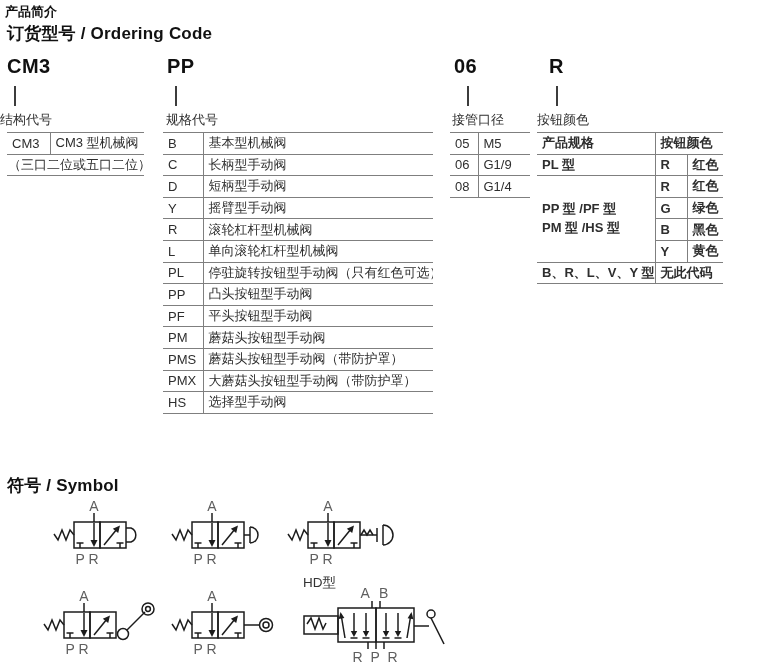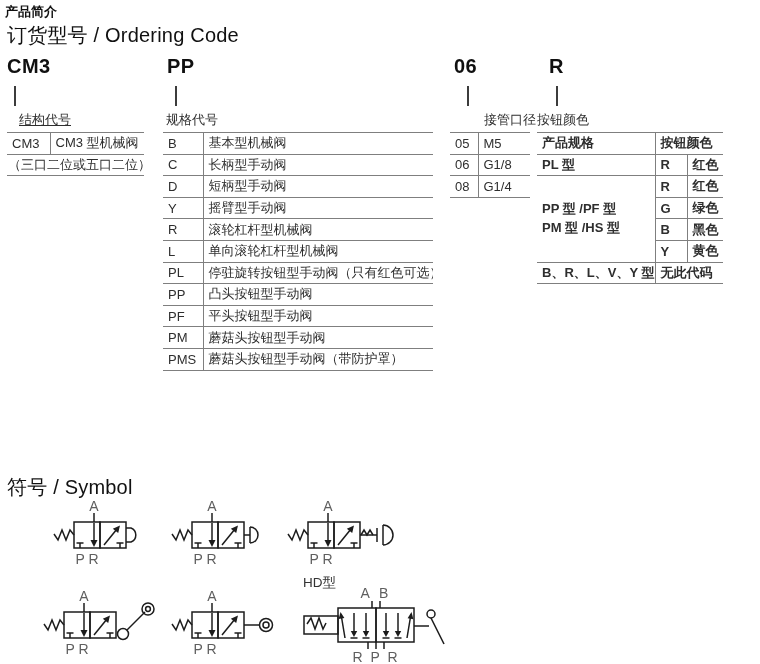--- a/index.html
+++ b/index.html
@@ -2,21 +2,21 @@
 <html><head>
 <meta charset="utf-8">
 <style>
   html,body{margin:0;padding:0;background:#ffffff;}
   .page{
     position:relative;width:760px;height:664px;background:#ffffff;overflow:hidden;
     font-family:"Liberation Sans","DejaVu Sans",sans-serif;color:#2e2e2e;
   }
   .abs{position:absolute;}
   .kicker{font-size:13px;font-weight:bold;color:#111;}
-  .section-title{font-size:20px;font-weight:normal;color:#111;letter-spacing:.2px;}
+  .section-title{font-size:17px;font-weight:bold;color:#111;letter-spacing:.2px;}
   .code{font-size:20px;font-weight:bold;color:#101010;letter-spacing:.5px;}
   .tick{width:2px;height:20px;background:#3c3c3c;}
   .seg-label{font-size:13px;color:#2e2e2e;}
   .hd-caption{font-size:13.5px;color:#333;}
   table.tbl{border-collapse:collapse;table-layout:fixed;position:absolute;
     font-size:13px;color:#2e2e2e;border-top:1px solid #7f7f7f;}
   table.tbl td{padding:0 5px;border-bottom:1px solid #7f7f7f;height:20.6px;
     overflow:hidden;white-space:nowrap;vertical-align:middle;}
   td.vr{border-right:1px solid #7f7f7f;}
   td.vl{border-left:1px solid #7f7f7f;margin-top:40px;}
@@ -34,23 +34,23 @@
   <div class="abs code" style="left:7px;top:55px;">CM3</div>
   <div class="abs code" style="left:167px;top:55px;">PP</div>
   <div class="abs code" style="left:454px;top:55px;">06</div>
   <div class="abs code" style="left:549px;top:55px;">R</div>
 
   <div class="abs tick" style="left:14px;top:86px;"></div>
   <div class="abs tick" style="left:175px;top:86px;"></div>
   <div class="abs tick" style="left:467px;top:86px;"></div>
   <div class="abs tick" style="left:556px;top:86px;"></div>
 
-  <div class="abs seg-label" style="left:19px;top:111px;text-decoration:underline;">结构代号</div>
+  <div class="abs seg-label" style="left:0;top:111px;">结构代号</div>
   <div class="abs seg-label" style="left:166px;top:111px;">规格代号</div>
-  <div class="abs seg-label" style="left:452px;top:111px;margin-left:32px;">接管口径</div>
+  <div class="abs seg-label" style="left:452px;top:111px;">接管口径</div>
   <div class="abs seg-label" style="left:537px;top:111px;">按钮颜色</div>
 
   <table class="tbl" style="left:7px;top:132px;width:137px;">
     <colgroup>
         <col style="width:43px;">
         <col>
       </colgroup>
     <tbody>
         <tr>
       <td class="vr">CM3</td>
@@ -105,36 +105,44 @@
           <td>平头按钮型手动阀</td>
         </tr>
     <tr>
           <td class="vr">PM</td>
           <td>蘑菇头按钮型手动阀</td>
         </tr>
     <tr>
           <td class="vr">PMS</td>
           <td>蘑菇头按钮型手动阀（带防护罩）</td>
         </tr>
+    <tr>
+          <td class="vr">PMX</td>
+          <td>大蘑菇头按钮型手动阀（带防护罩）</td>
+        </tr>
+    <tr>
+          <td class="vr">HS</td>
+          <td>选择型手动阀</td>
+        </tr>
   </tbody>
     </table>
 
   <table class="tbl" style="left:450px;top:132px;width:80px;">
     <colgroup>
         <col style="width:28px;">
         <col>
       </colgroup>
     <tbody>
         <tr>
           <td class="vr">05</td>
           <td>M5</td>
         </tr>
     <tr>
           <td class="vr">06</td>
-          <td>G1/8</td>
+          <td>G1/9</td>
         </tr>
     <tr>
           <td class="vr">08</td>
           <td>G1/4</td>
         </tr>
   </tbody>
     </table>
 
   <table class="tbl" style="left:537px;top:132px;width:186px;font-weight:bold;">
     <colgroup>

